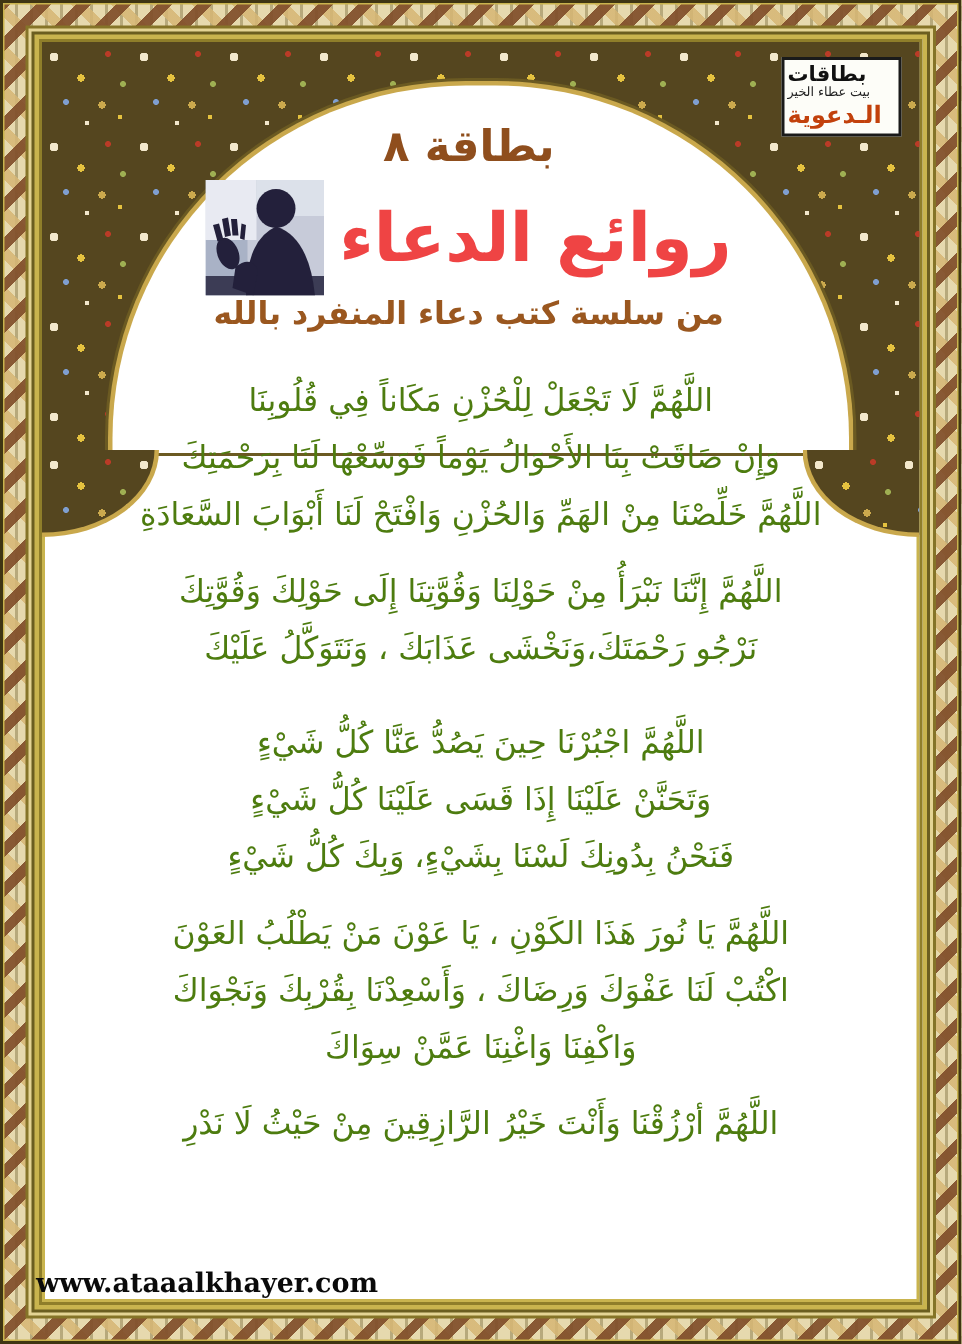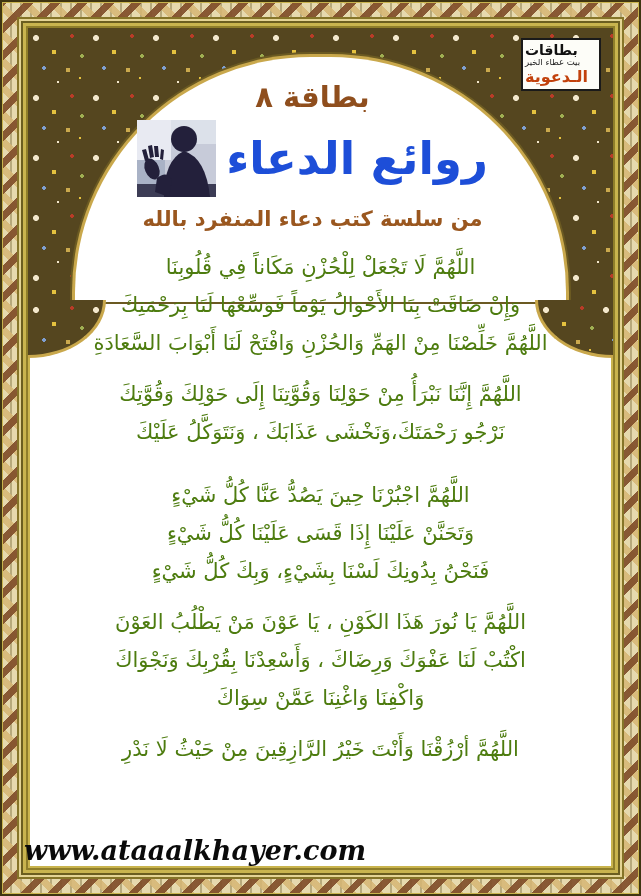--- a/index.html
+++ b/index.html
@@ -60,39 +60,39 @@
     text-align:left; padding:2px 2px 3px; line-height:1.15; direction:rtl;
   }
   .logo-l1 { font-size:14px; font-weight:bold; color:#111; }
   .logo-l2 { font-size:8.5px; font-weight:normal; color:#222; }
   .logo-l3 { font-size:16px; font-weight:bold; color:#c2410c; }
 
   
   .header-content { position:absolute; left:0; right:16px; top:0; z-index:5; text-align:center; direction:rtl; }
   .card-number { margin-top:52px; font-size:29px; font-weight:bold; color:#8F4E1D; letter-spacing:1px; }
   .title-row { margin-top:6px; display:flex; align-items:center; justify-content:center; gap:10px; direction:rtl; }
-  .main-title { font-size:45px; font-weight:bold; color:#1d4ed8; }
+  .main-title { font-size:45px; font-weight:bold; color:#ef4444; }
   .photo { width:79px; height:77px; display:block; }
-  .subtitle { margin-top:10px; font-size:21px; font-weight:bold; color:#9A571F; }
+  .subtitle { margin-top:0; font-size:21px; font-weight:bold; color:#9A571F; }
 
   
   .content {
     position:absolute; inset:0; z-index:4;
     padding-top:220px; text-align:center; direction:rtl;
     color:#4d7c0f;
   }
   .dua-group { margin-bottom:13px; }
   .dua-line { font-size:21px; line-height:38px; white-space:nowrap; }
   .gap-lg { margin-bottom:25px; }
 
   
   .website {
     position:absolute; left:-4px; bottom:2px; z-index:7;
-    font-family:"DejaVu Serif", serif; font-style:italic; font-weight:bold;
-    font-size:27px; color:#0A0A0A; direction:ltr;
+    font-family:"DejaVu Serif", serif; font-weight:bold;
+    font-size:18px; color:#0A0A0A; direction:ltr;
   }
 </style>
 </head>
 <body>
 
 <div class="card">
   <div class="inner">
 
     <div class="ornament">
       <div class="arch"></div>

